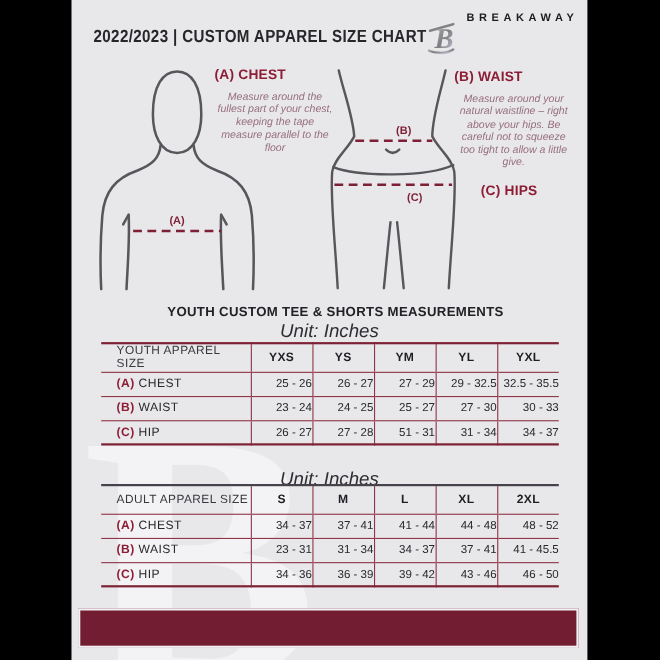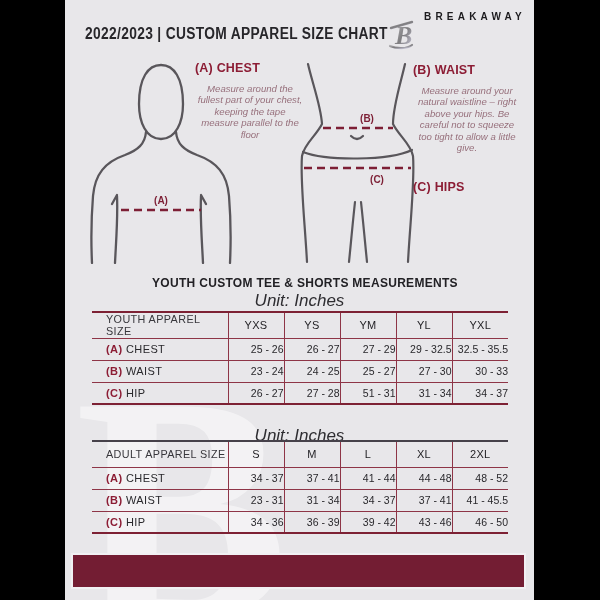--- a/index.html
+++ b/index.html
@@ -28,40 +28,40 @@
   #fig-right { left:216px; top:62px; }
   .marker { font-weight:bold; font-size:10px; fill:#7d1f35; font-family:"Liberation Sans",sans-serif; }
 
   
   .guide { position:absolute; }
   .ghead { font-size:12.5px; font-weight:bold; color:#8c1d35; letter-spacing:.2px; }
   .gtext { margin-top:8px; font-size:9.6px; font-style:italic; line-height:11.4px;
            color:#97707c; white-space:pre-line;text-align:center; }
   #guide-chest { left:130px; top:61px; width:110px; }
   #guide-waist { left:348px; top:63px; width:108px; }
-  #guide-hips  { left:348px; top:180px; width:114px; }
+  #guide-hips  { left:348px; top:166px; width:114px;padding-left:24px; }
 
   
   .sec-title { position:absolute; left:0; width:100%; text-align:center;
                font-size:12px; font-weight:bold; color:#222125; letter-spacing:.3px; }
   .sec-unit  { position:absolute; left:0; width:100%; text-align:center;
                font-size:17px; font-style:italic; color:#2e2d31; }
   #youth-title { top:276px;padding-left:11px; }  #youth-unit { top:291px; }
   #adult-title { top:411px; }  #adult-unit { top:426px; }
 
   
   table.size-tbl { position:absolute; left:27px; width:416px; border-collapse:collapse;
                    table-layout:fixed; border-bottom:2px solid #7d2134; }
   #youth-table { top:311px; border-top:2px solid #7d2134; }
   #adult-table { top:440px; border-top:2px solid #46414a; }
   .size-tbl col.c0 { width:136px; }
   .size-tbl col.cv { width:56px; }
   .size-tbl th, .size-tbl td { border-bottom:1.5px solid #8e3547; padding:0; }
   .size-tbl th + th, .size-tbl td + td { border-left:1.2px solid #8e3547; }
-  .size-tbl th { height:26px; font-size:11px; font-weight:normal; color:#1f1e22;
+  .size-tbl th { height:26px; font-size:11px; font-weight:bold; color:#1f1e22;
                  text-align:center; letter-spacing:.3px; }
   .size-tbl th.hc0 { font-weight:normal; text-align:left; padding-left:14px;
                      color:#38373c; font-size:10.8px; letter-spacing:.4px; }
   .size-tbl td { height:22px; font-size:10.5px; color:#29282c; text-align:right; }
   .size-tbl td.rc0 { text-align:left; padding-left:14px; font-size:11px; letter-spacing:.4px; }
   .pfx { color:#8c1d35; font-weight:bold; }
 
   
   .footer-bar { position:absolute; left:6px; top:553px; width:455px; height:36px;
                 background:#731d33; border:2px solid #f1f0f3; }

